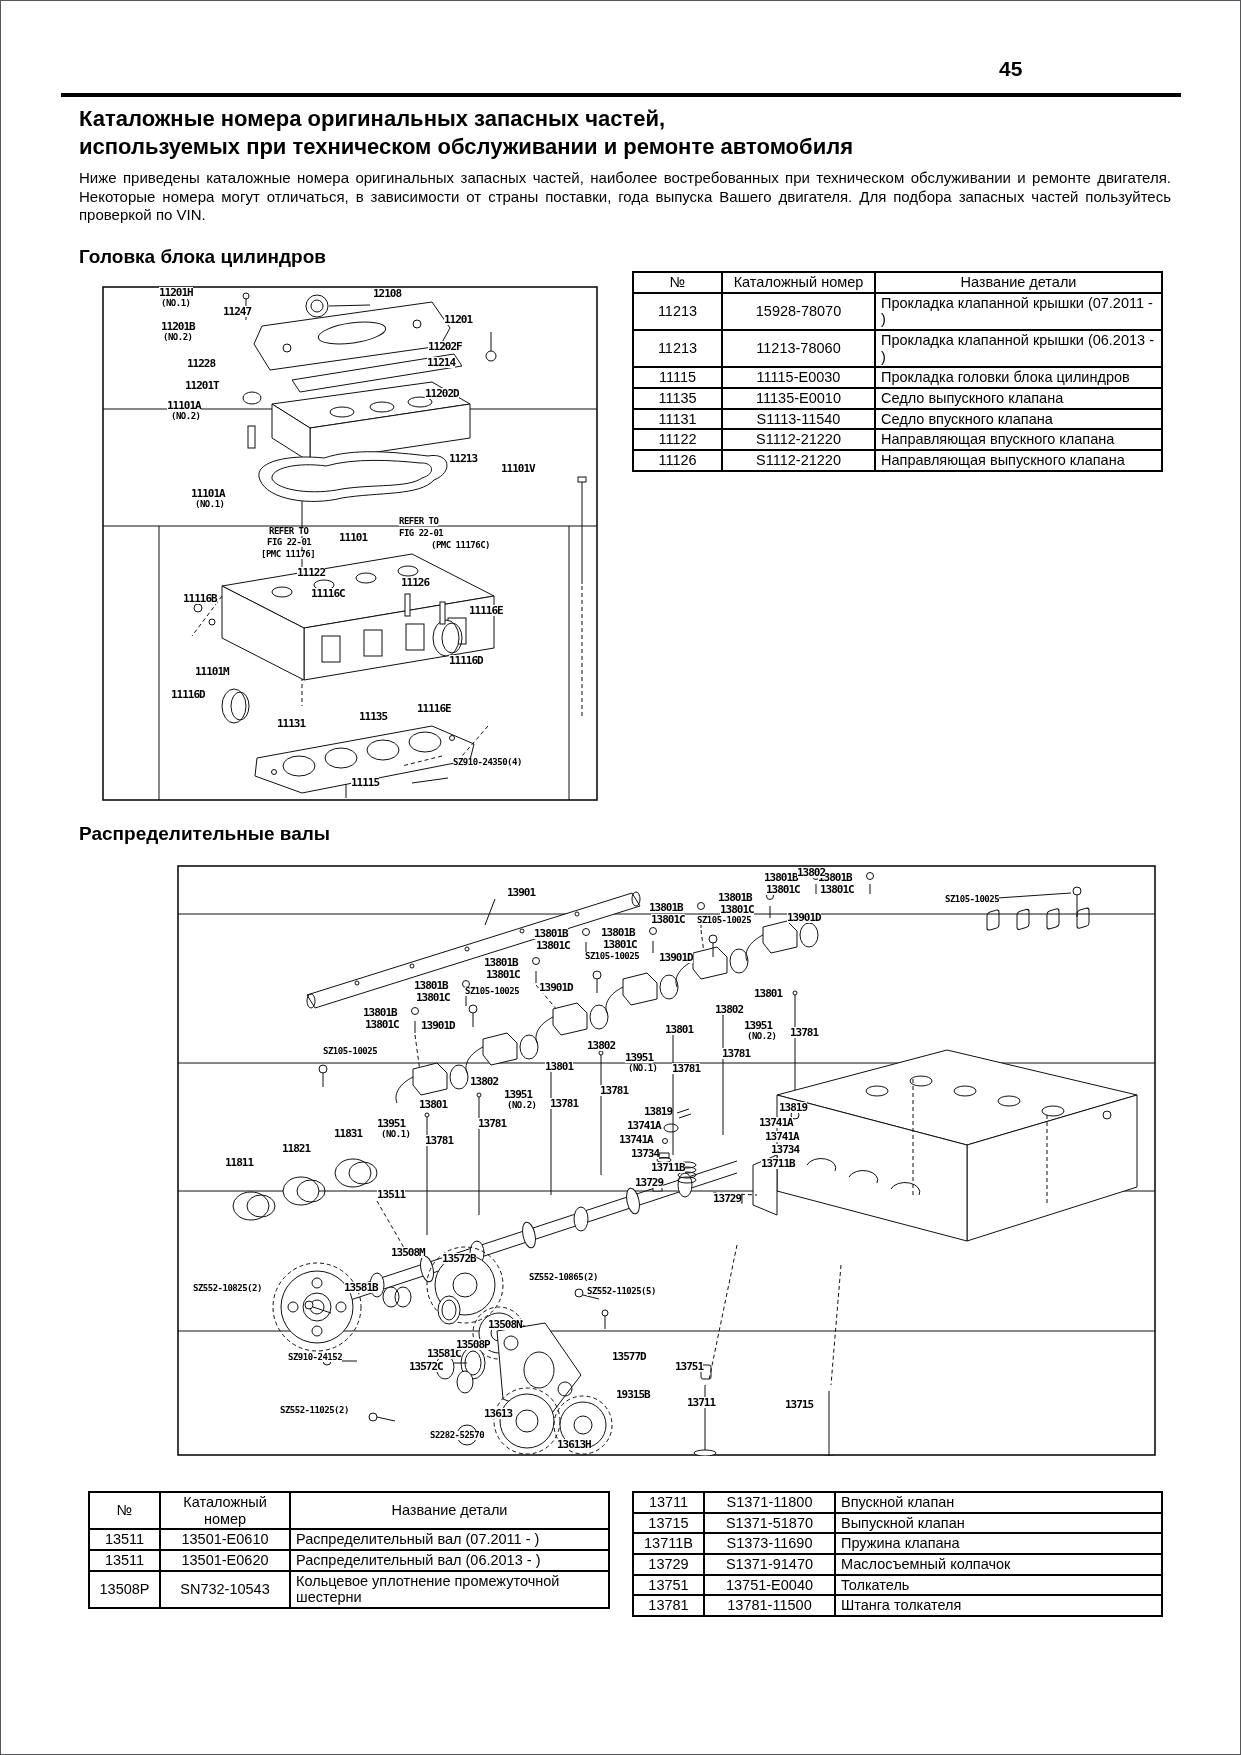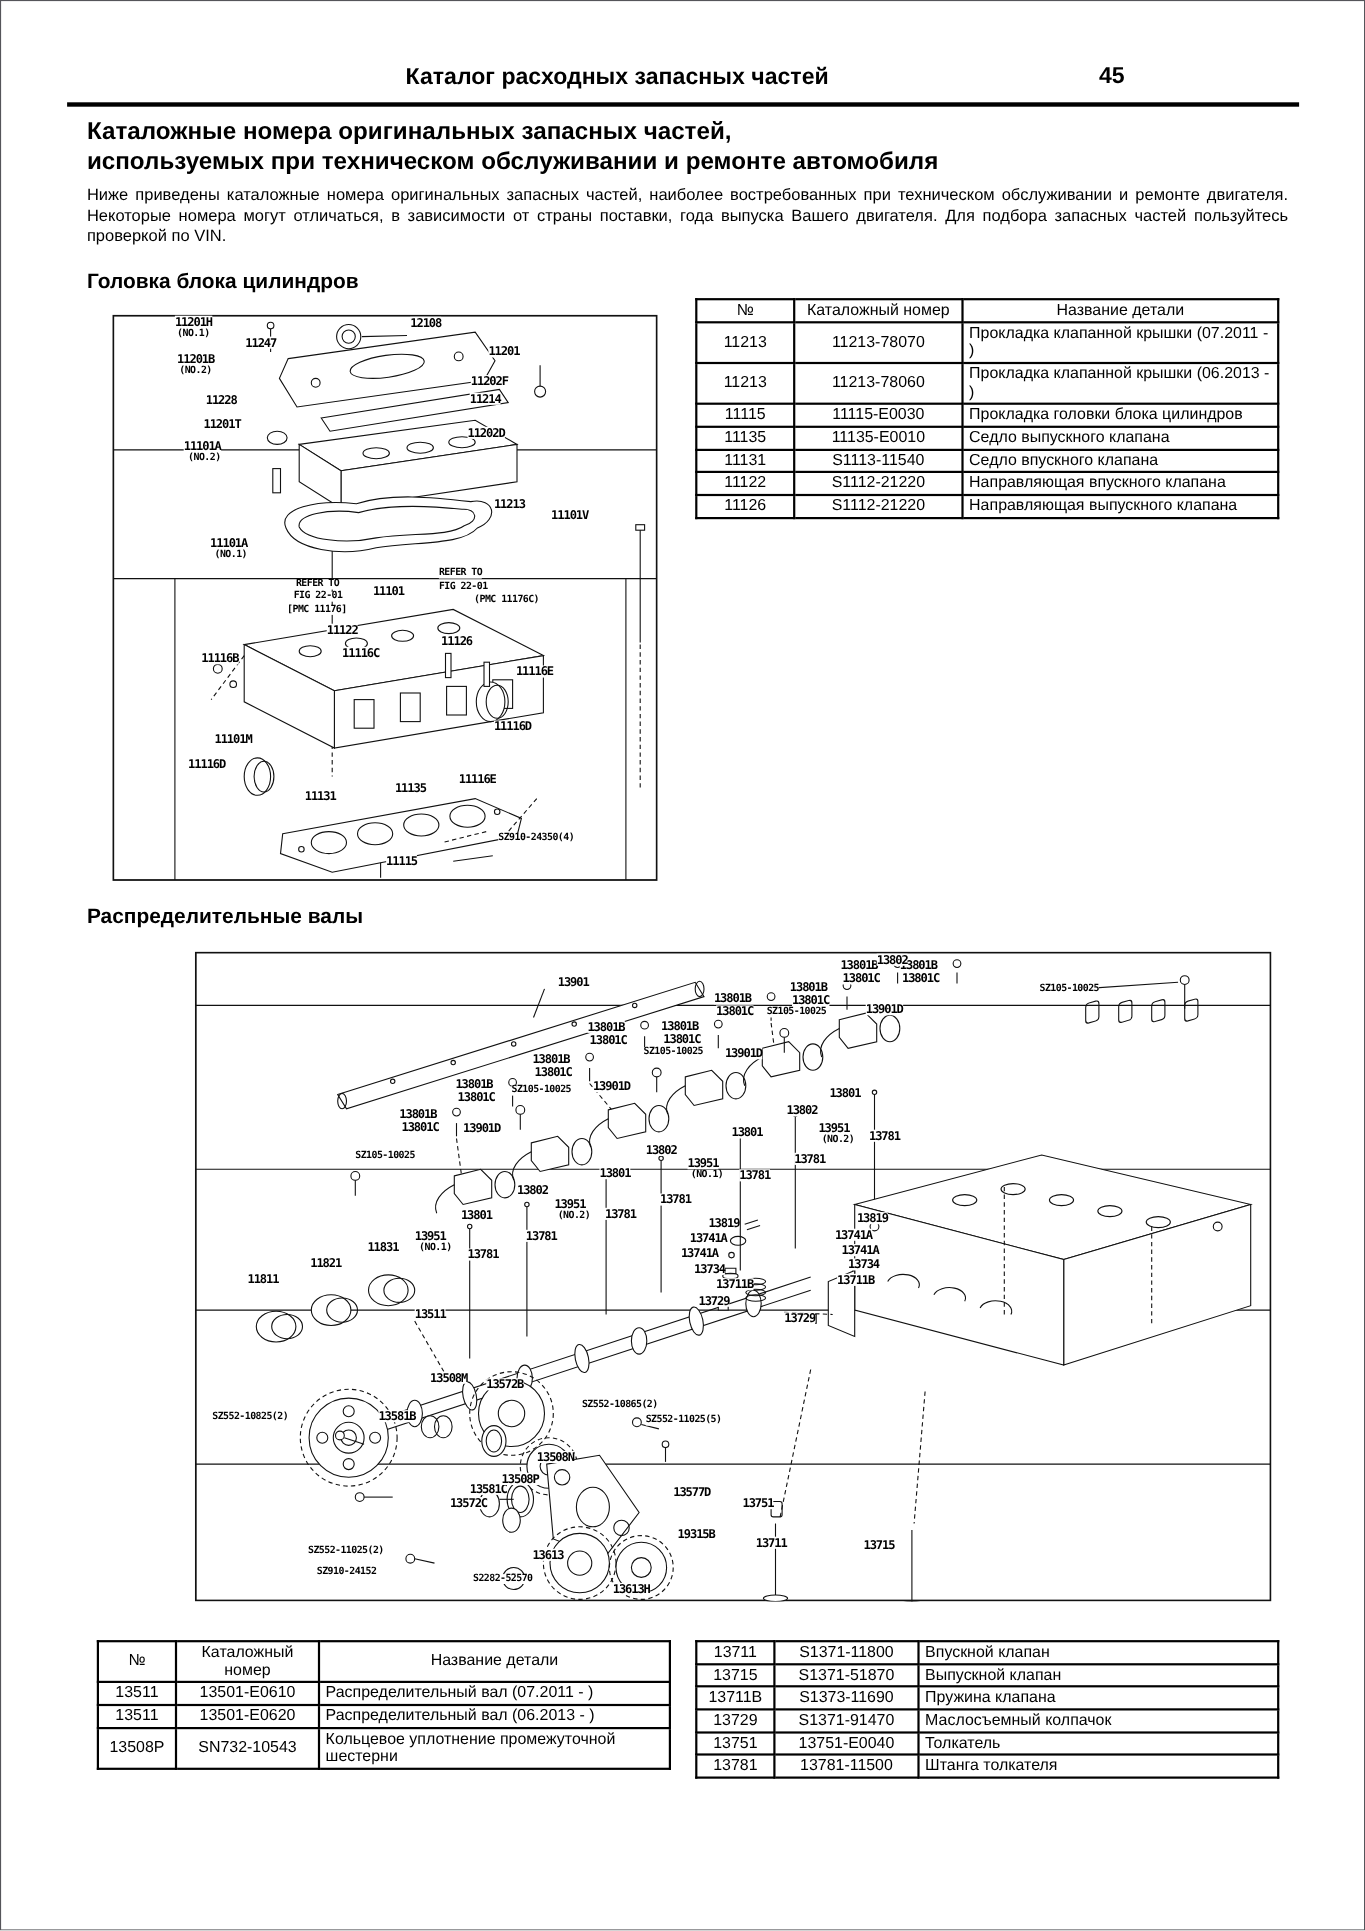--- a/index.html
+++ b/index.html
@@ -28,21 +28,20 @@
   svg .ln{stroke:#111;fill:none;stroke-width:1;}
   svg .lnw{stroke:#111;fill:#fff;stroke-width:1;}
   svg .thick{stroke-width:1.6;}
   svg .dash{stroke:#111;fill:none;stroke-width:1;stroke-dasharray:4 3;}
 </style>
 </head>
 <body>
 
 <div class="page">
 
-  <div class="abs hdr-title" style="left:60px;top:57px;width:1000px;">Каталог расходных запасных частей</div>
   <div class="abs hdr-num" style="left:998px;top:56px;">45</div>
   <div class="abs rule" style="left:60px;top:92px;width:1120px;height:4px;"></div>
 
   <div class="abs doc-title" style="left:78px;top:104px;">Каталожные номера оригинальных запасных частей,</div>
   <div class="abs body-text" style="left:78px;top:168px;width:1092px;">Ниже приведены каталожные номера оригинальных запасных частей, наиболее востребованных при техническом обслуживании и ремонте двигателя. Некоторые номера могут отличаться, в зависимости от страны поставки, года выпуска Вашего двигателя. Для подбора запасных частей пользуйтесь проверкой по VIN.</div>
 
   <div class="abs doc-title" style="left:78px;top:132px;">используемых при техническом обслуживании и ремонте автомобиля</div>
 
   <div class="abs sec-title" style="left:78px;top:245px;">Головка блока цилиндров</div>
 
@@ -154,21 +153,21 @@
       <thead>
         <tr>
           <th>№</th>
           <th>Каталожный номер</th>
           <th>Название детали</th>
         </tr>
       </thead>
       <tbody>
         <tr>
           <td>11213</td>
-          <td>11213-78070</td>
+          <td>15928-78070</td>
           <td>Прокладка клапанной крышки (07.2011 - )</td>
         </tr>
         <tr>
           <td>11213</td>
           <td>11213-78060</td>
           <td>Прокладка клапанной крышки (06.2013 - )</td>
         </tr>
         <tr>
           <td>11115</td>
           <td>11115-E0030</td>
@@ -581,21 +580,21 @@
       <span class="dlabel" style="left: 634px; top: 1176px;">13729</span>
       <span class="dlabel" style="left: 712px; top: 1192px;">13729</span>
       <span class="dlabel" style="left: 333px; top: 1127px;">11831</span>
       <span class="dlabel" style="left: 281px; top: 1142px;">11821</span>
       <span class="dlabel" style="left: 224px; top: 1156px;">11811</span>
       <span class="dlabel" style="left: 376px; top: 1188px;">13511</span>
       <span class="dlabel sm" style="left: 192px; top: 1283px;">SZ552-10825(2)</span>
       <span class="dlabel" style="left: 390px; top: 1246px;">13508M</span>
       <span class="dlabel" style="left: 441px; top: 1252px;">13572B</span>
       <span class="dlabel" style="left: 343px; top: 1281px;">13581B</span>
-      <span class="dlabel sm" style="left: 287px; top: 1424px;">SZ910-24152</span>
+      <span class="dlabel sm" style="left: 287px; top: 1352px;">SZ910-24152</span>
       <span class="dlabel" style="left: 426px; top: 1347px;">13581C</span>
       <span class="dlabel" style="left: 408px; top: 1360px;">13572C</span>
       <span class="dlabel" style="left: 487px; top: 1318px;">13508N</span>
       <span class="dlabel" style="left: 455px; top: 1338px;">13508P</span>
       <span class="dlabel sm" style="left: 528px; top: 1272px;">SZ552-10865(2)</span>
       <span class="dlabel sm" style="left: 586px; top: 1286px;">SZ552-11025(5)</span>
       <span class="dlabel sm" style="left: 279px; top: 1405px;">SZ552-11025(2)</span>
       <span class="dlabel" style="left: 611px; top: 1350px;">13577D</span>
       <span class="dlabel" style="left: 674px; top: 1360px;">13751</span>
       <span class="dlabel" style="left: 615px; top: 1388px;">19315B</span>

